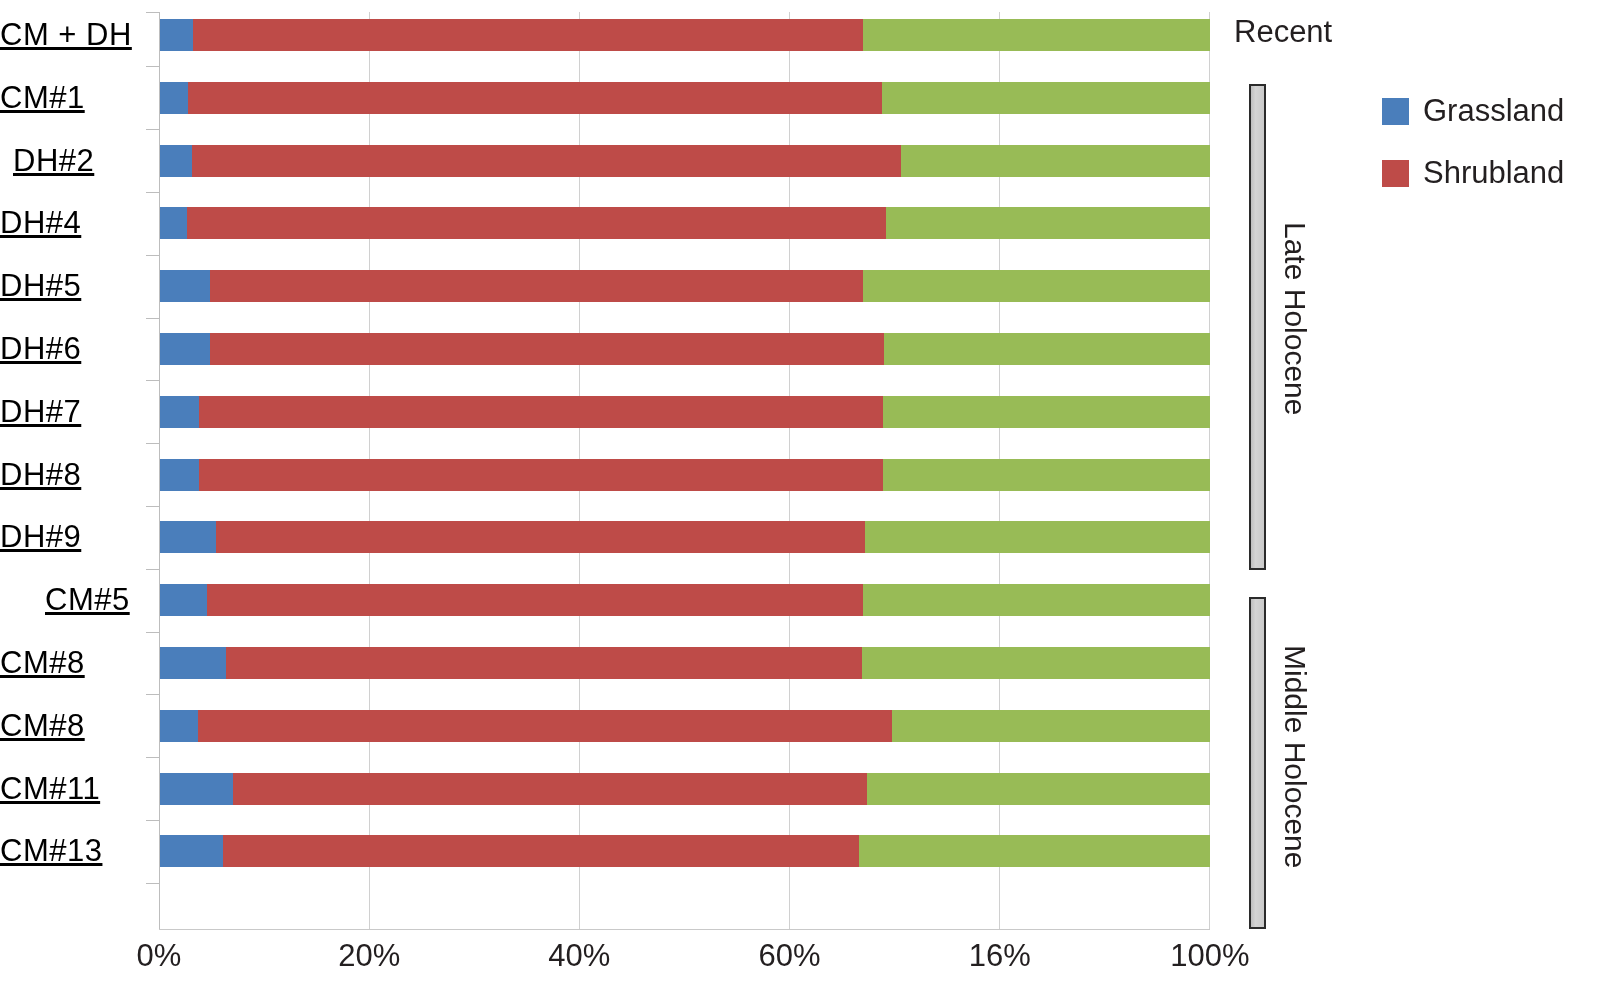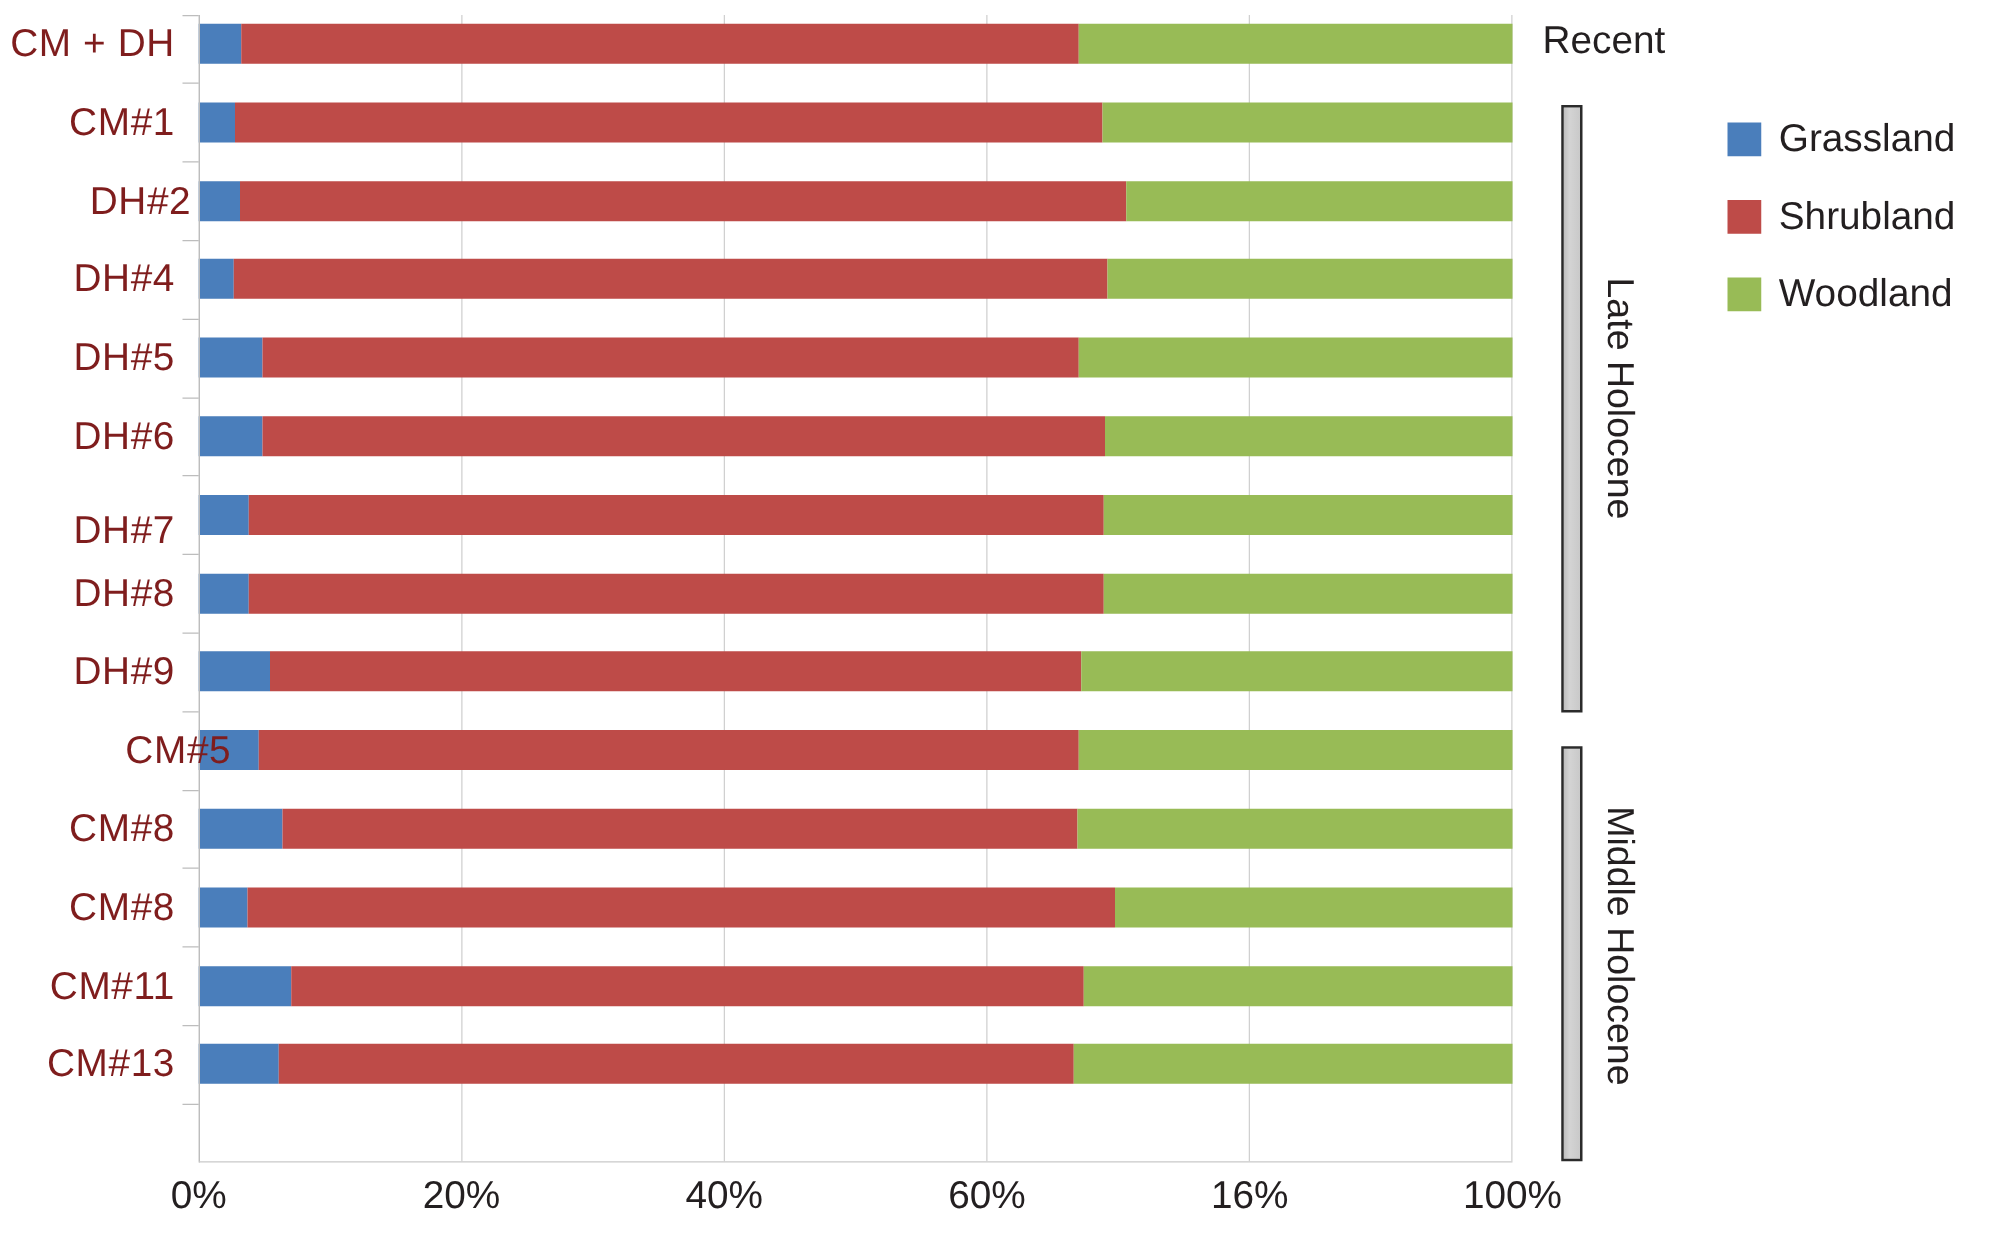--- a/index.html
+++ b/index.html
@@ -83,26 +83,26 @@
   }
   .seg-grassland { background: #4a7ebb; }
   .seg-shrubland { background: #be4b48; }
   .seg-woodland  { background: #98bb56; }
 
   
   .cat-label {
     position: absolute;
     left: 0;
     width: 140px;
-    text-align: right;
     font-size: 31px;
     line-height: 32px;
     letter-spacing: 0.5px;
     white-space: nowrap;
-    color: #7f1d1d;
+    color: #000000;
+    text-decoration: underline;
   }
 
   
   .x-tick-label {
     position: absolute;
     top: 936px;
     width: 160px;
     text-align: center;
     font-size: 31px;
     line-height: 40px;
@@ -264,21 +264,21 @@
       <div class="y-tick" style="top: 12px;"></div>
     </div>
 
   <div id="catlabels-container">
       <div class="cat-label" style="top: 19px;">CM + DH</div>
       <div class="cat-label" style="top: 81.8px;">CM#1</div>
       <div class="cat-label" style="top: 144.6px; margin-left: 13px;">DH#2</div>
       <div class="cat-label" style="top: 207.4px;">DH#4</div>
       <div class="cat-label" style="top: 270.2px;">DH#5</div>
       <div class="cat-label" style="top: 333px;">DH#6</div>
-      <div class="cat-label" style="top: 395.8px; margin-top: 12px;">DH#7</div>
+      <div class="cat-label" style="top: 395.8px;">DH#7</div>
       <div class="cat-label" style="top: 458.6px;">DH#8</div>
       <div class="cat-label" style="top: 521.4px;">DH#9</div>
       <div class="cat-label" style="top: 584.2px; padding-left: 45px;">CM#5</div>
       <div class="cat-label" style="top: 647px;">CM#8</div>
       <div class="cat-label" style="top: 709.8px;">CM#8</div>
       <div class="cat-label" style="top: 772.6px;">CM#11</div>
       <div class="cat-label" style="top: 835.4px;">CM#13</div>
     </div>
 
   <div id="xticks-container">
@@ -300,19 +300,15 @@
 
   <div id="legend">
       <div class="legend-item">
         <span class="legend-swatch" style="background: rgb(74, 126, 187);"></span>
         <span class="legend-text">Grassland</span>
       </div>
       <div class="legend-item">
         <span class="legend-swatch" style="background: rgb(190, 75, 72);"></span>
         <span class="legend-text">Shrubland</span>
       </div>
-      <div class="legend-item">
-        <span class="legend-swatch" style="background: rgb(152, 187, 86);"></span>
-        <span class="legend-text">Woodland</span>
-      </div>
     </div>
 
 </div>
 
 </body></html>

